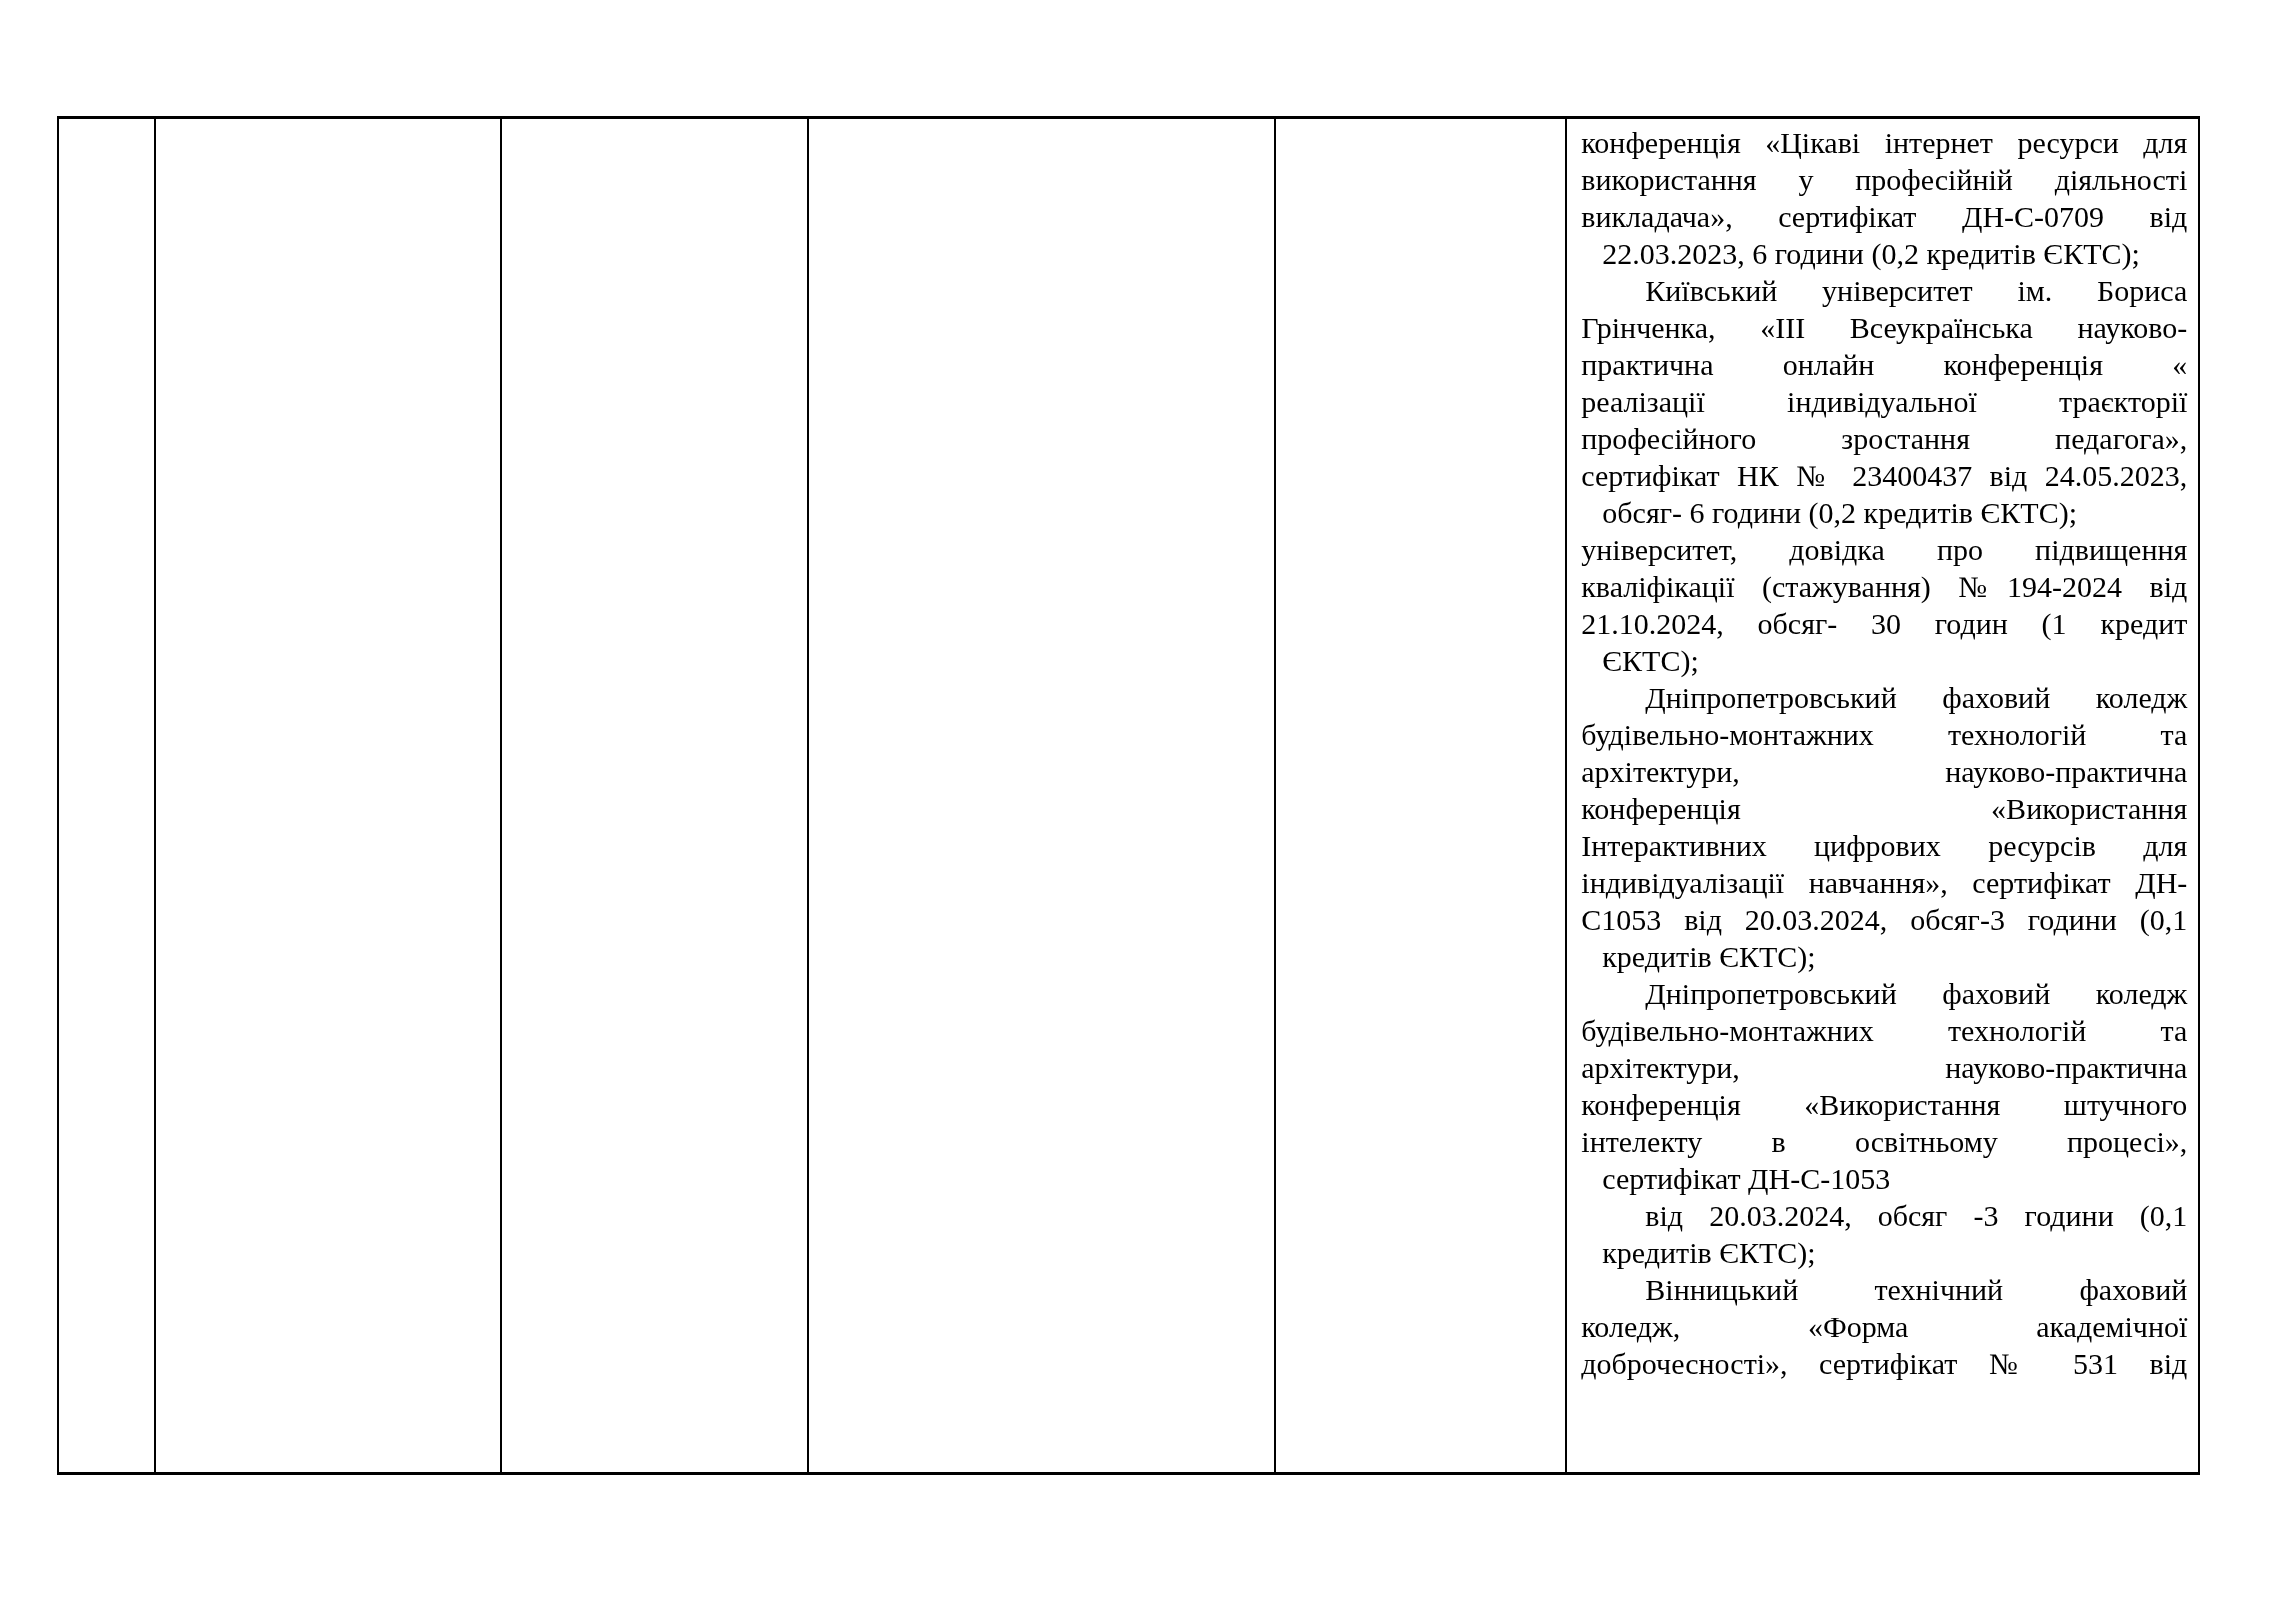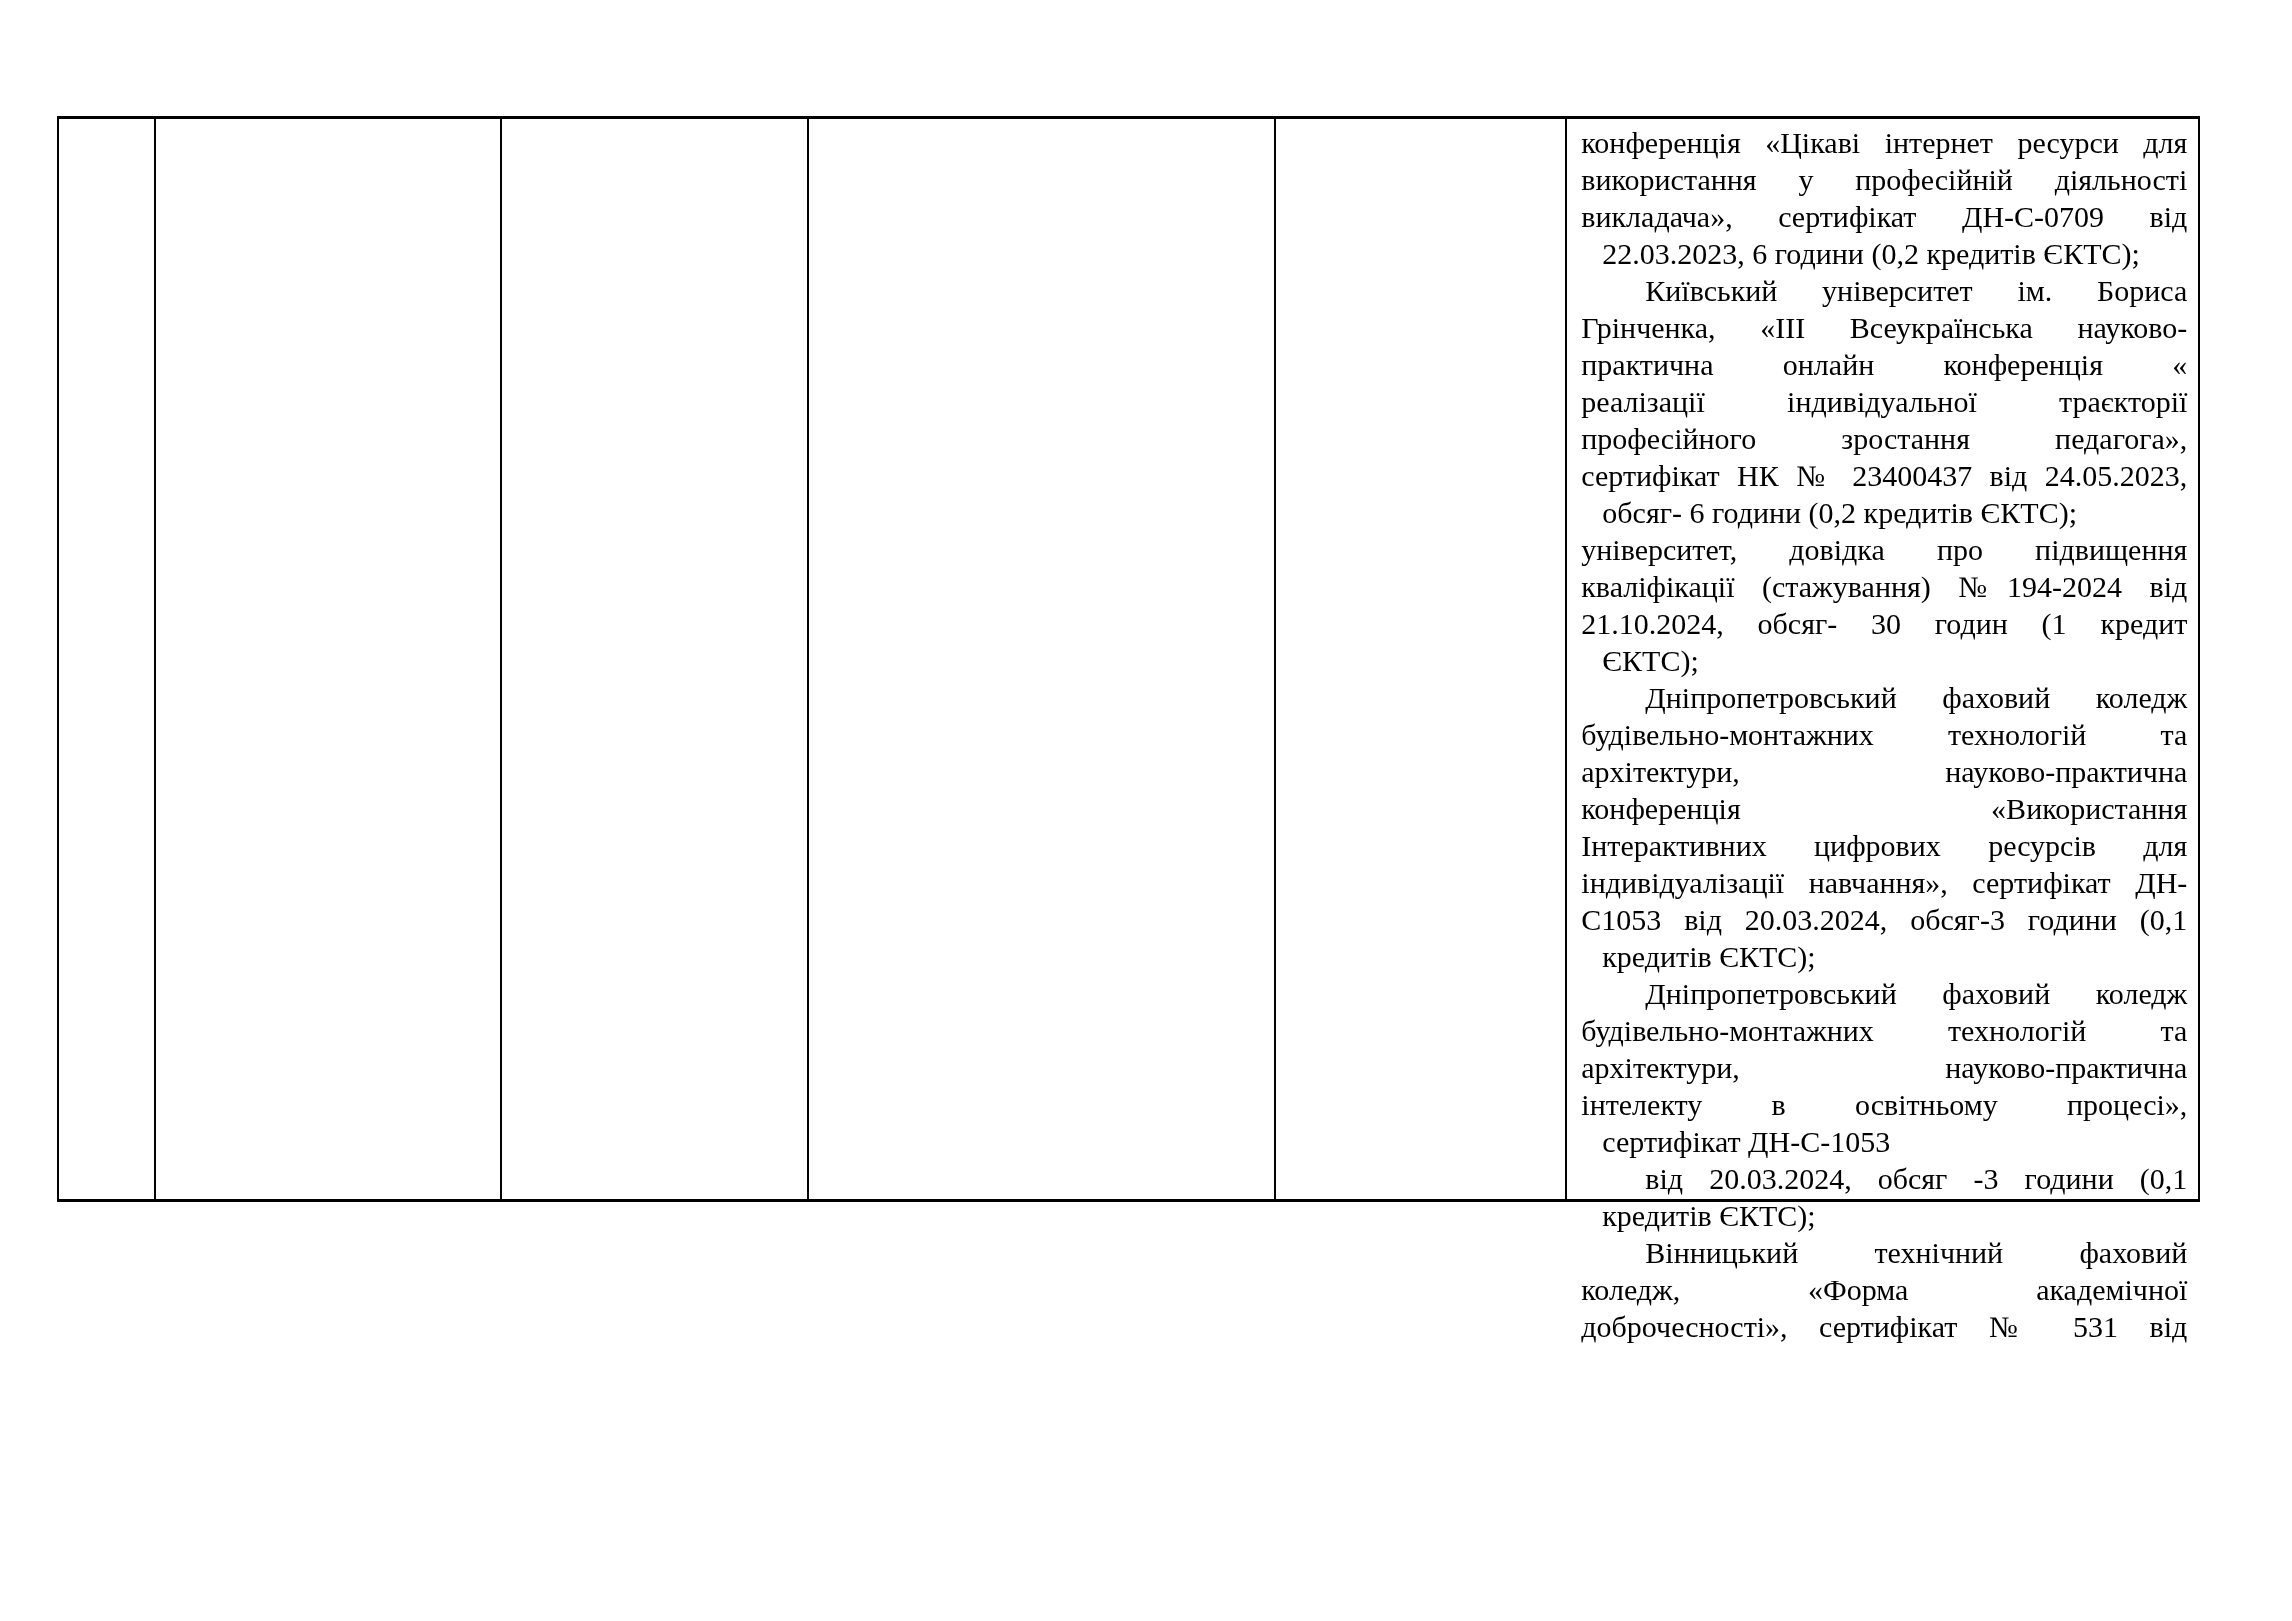--- a/index.html
+++ b/index.html
@@ -19,21 +19,21 @@
     left: 0; top: 0;
     width: 2293px;
     height: 1622px;
     background: #ffffff;
   }
   .doc-table {
     position: absolute;
     left: 57px;
     top: 116px;
     width: 2143px;
-    height: 1086px;
+    height: 1359px;
     box-sizing: border-box;
     border: 2.7px solid #000000;
     border-top-width: 3.6px;
     border-bottom-width: 3.6px;
     display: flex;
     flex-direction: row;
     background: #ffffff;
   }
   .cell {
     box-sizing: border-box;
@@ -98,20 +98,21 @@
           <div class="line">будівельно-монтажних технологій та</div>
           <div class="line">архітектури, науково-практична</div>
           <div class="line">конференція «Використання</div>
           <div class="line">Інтерактивних цифрових ресурсів для</div>
           <div class="line">індивідуалізації навчання», сертифікат ДН-</div>
           <div class="line">С1053 від 20.03.2024, обсяг-3 години (0,1</div>
           <div class="line para-end">кредитів ЄКТС);</div>
           <div class="line indent">Дніпропетровський фаховий коледж</div>
           <div class="line">будівельно-монтажних технологій та</div>
           <div class="line">архітектури, науково-практична</div>
+          <div class="line">конференція «Використання штучного</div>
           <div class="line">інтелекту в освітньому процесі»,</div>
           <div class="line para-end">сертифікат ДН-С-1053</div>
           <div class="line indent">від 20.03.2024, обсяг -3 години (0,1</div>
           <div class="line para-end">кредитів ЄКТС);</div>
           <div class="line indent">Вінницький технічний фаховий</div>
           <div class="line">коледж, «Форма академічної</div>
           <div class="line">доброчесності», сертифікат № 531 від</div>
         </div>
     </div>
   </div>

